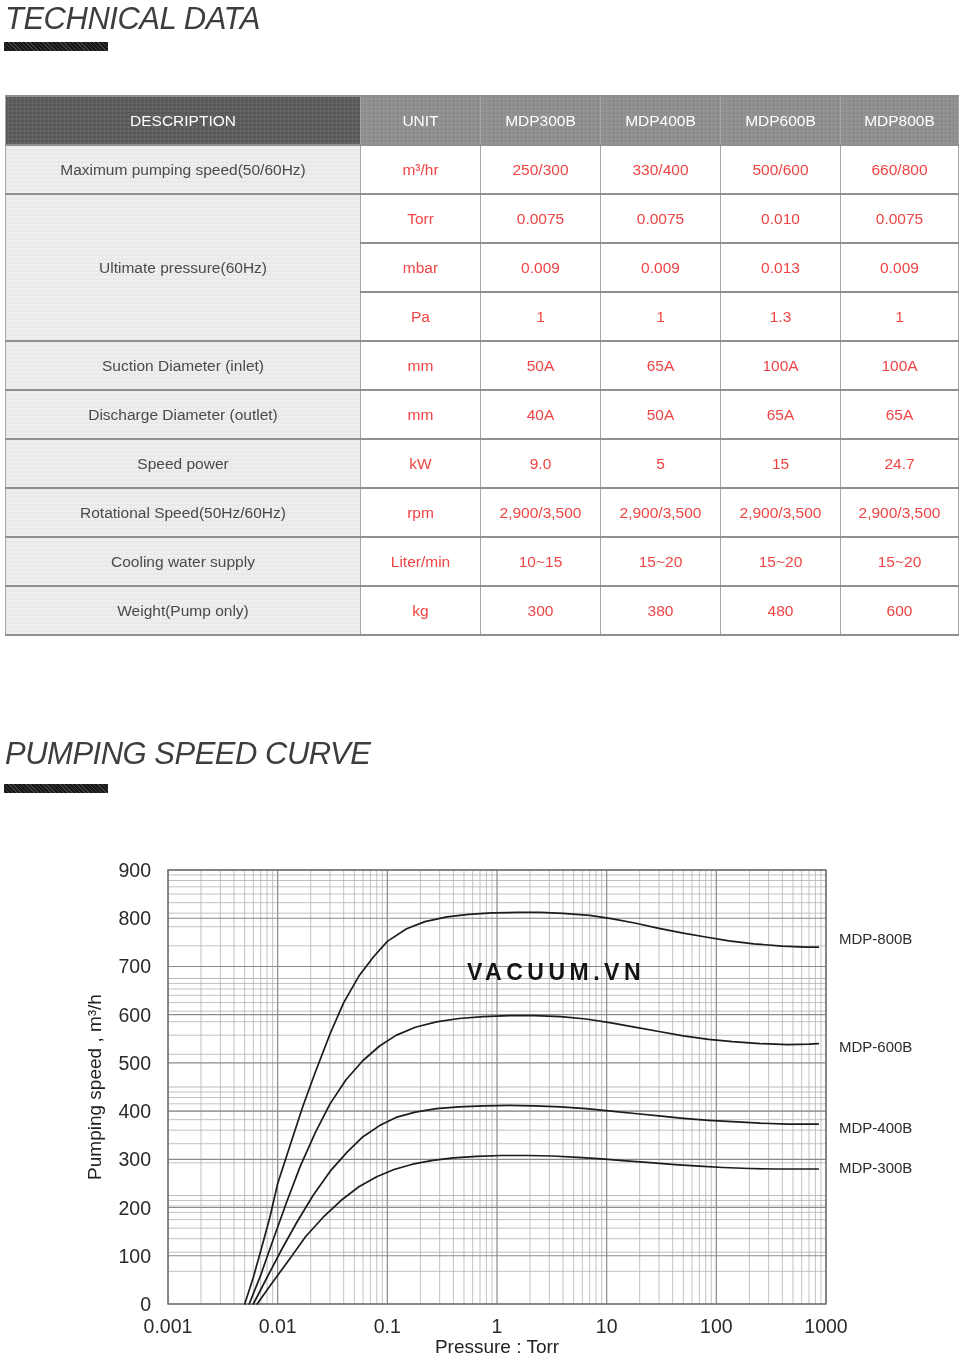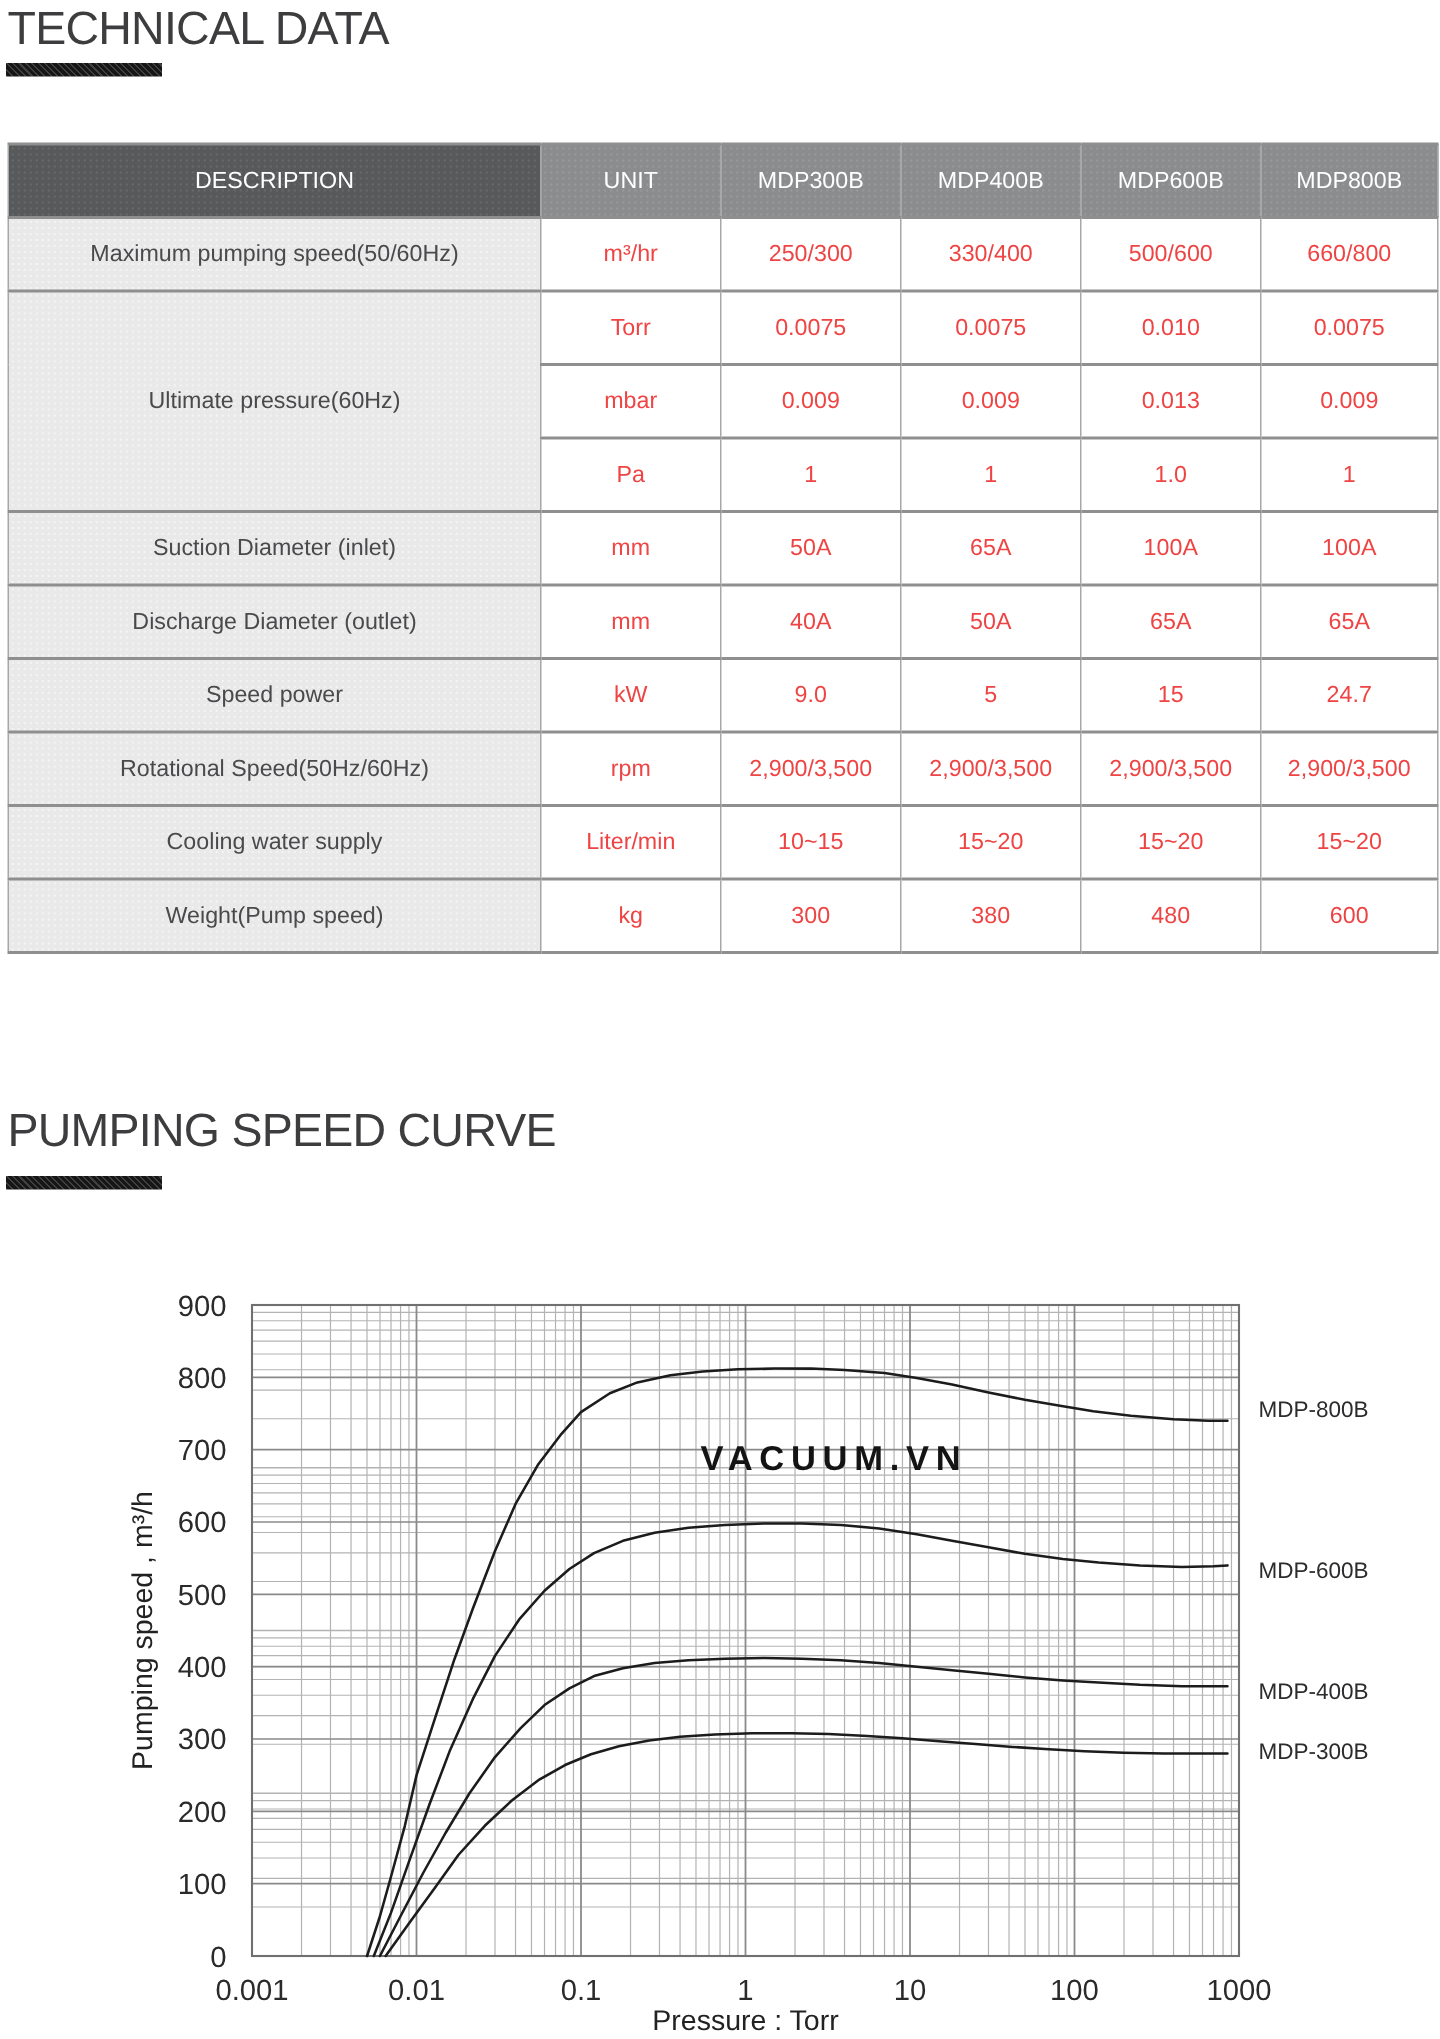--- a/index.html
+++ b/index.html
@@ -1,19 +1,19 @@
 <!DOCTYPE html>
 <html><head>
 <meta charset="utf-8">
 <style>
   html,body{margin:0;padding:0;background:#ffffff;}
   .page{position:relative;width:960px;height:1359px;background:#ffffff;overflow:hidden;
         font-family:"Liberation Sans", sans-serif;}
   .sec-title{position:absolute;left:5px;margin:0;font-size:31px;font-weight:500;
-             letter-spacing:-0.5px;color:#3d3d3f;white-space:nowrap;}
+             letter-spacing:-0.5px;color:#3d3d3f;white-space:nowrap;font-style:italic;}
   #title-1{top:1px;}
   #title-2{top:736px;}
   .title-bar{position:absolute;left:4px;width:104px;height:9px;background:#161616;
              background-image:repeating-linear-gradient(45deg, rgba(255,255,255,0.18) 0 1px, transparent 1px 3px);}
   #bar-1{top:42px;}
   #bar-2{top:784px;}
 
   table.spec{position:absolute;left:5px;top:95px;width:953px;border-collapse:collapse;
              table-layout:fixed;font-size:15.5px;}
   table.spec th, table.spec td{border-bottom:2px solid #8f8f8f;border-top:2px solid #8f8f8f;
@@ -82,21 +82,21 @@
           <td class="unit">mbar</td>
           <td class="val">0.009</td>
           <td class="val">0.009</td>
           <td class="val">0.013</td>
           <td class="val">0.009</td>
         </tr>
         <tr>
           <td class="unit">Pa</td>
           <td class="val">1</td>
           <td class="val">1</td>
-          <td class="val">1.0</td>
+          <td class="val">1.3</td>
           <td class="val">1</td>
         </tr>
         <tr>
           <td class="desc">Suction Diameter (inlet)</td>
           <td class="unit">mm</td>
           <td class="val">50A</td>
           <td class="val">65A</td>
           <td class="val">100A</td>
           <td class="val">100A</td>
         </tr>
@@ -126,21 +126,21 @@
         </tr>
         <tr>
           <td class="desc">Cooling water supply</td>
           <td class="unit">Liter/min</td>
           <td class="val">10~15</td>
           <td class="val">15~20</td>
           <td class="val">15~20</td>
           <td class="val">15~20</td>
         </tr>
         <tr>
-          <td class="desc">Weight(Pump speed)</td>
+          <td class="desc">Weight(Pump only)</td>
           <td class="unit">kg</td>
           <td class="val">300</td>
           <td class="val">380</td>
           <td class="val">480</td>
           <td class="val">600</td>
         </tr>
       </tbody>
   </table>
 
   <h2 id="title-2" class="sec-title">PUMPING SPEED CURVE</h2>

